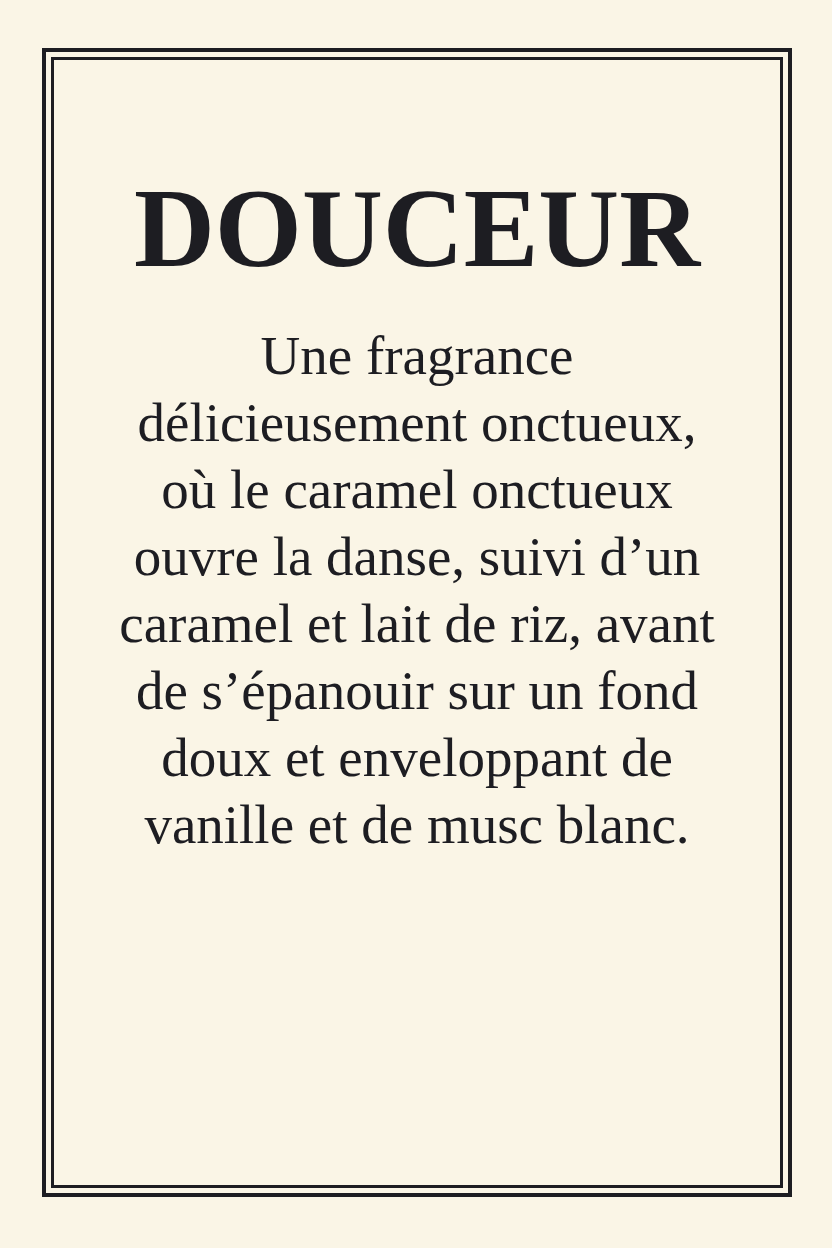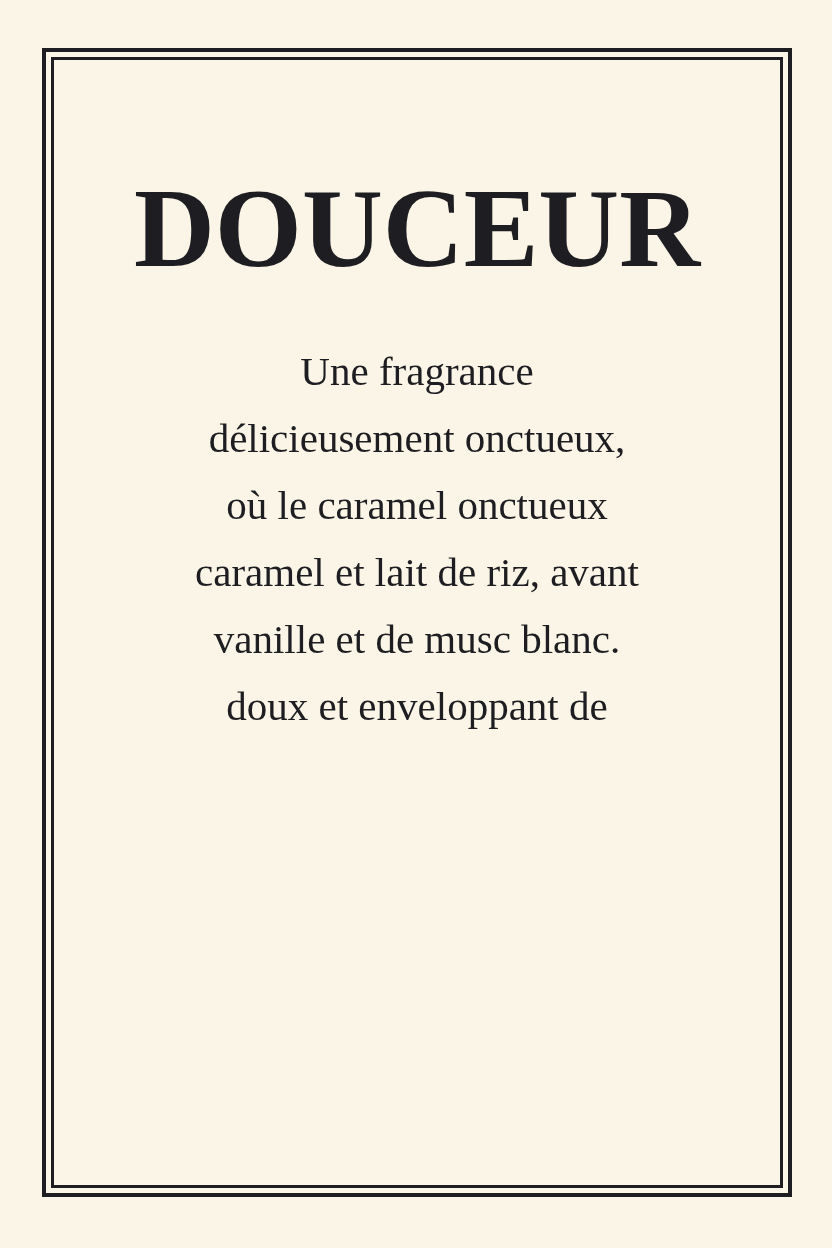--- a/index.html
+++ b/index.html
@@ -54,22 +54,22 @@
     font-size: 112px;
     line-height: 1.0;
     font-weight: 700;
     letter-spacing: 0;
     color: #1D1D22;
   }
   .title .title-line {
     display: block;
   }
   .description {
-    margin: 54px 0 0 0;
-    font-size: 41px;
+    margin: 38px 0 0 0;
+    font-size: 55px;
     line-height: 67px;
     font-weight: 400;
     color: #1D1D22;
     white-space: nowrap;
   }
   .description .desc-line {
     display: block;
   }
 </style>
 </head>
@@ -84,19 +84,21 @@
   <div class="content">
 
     <h1 class="title">
       <span class="title-line">DOUCEUR</span>
     </h1>
 
     <p class="description">
       <span class="desc-line">Une fragrance</span>
       <span class="desc-line">délicieusement onctueux,</span>
       <span class="desc-line">où le caramel onctueux</span>
+      <span class="desc-line">ouvre la danse, suivi d’un</span>
       <span class="desc-line">caramel et lait de riz, avant</span>
+      <span class="desc-line">de s’épanouir sur un fond</span>
+      <span class="desc-line">doux et enveloppant de</span>
       <span class="desc-line">vanille et de musc blanc.</span>
-      <span class="desc-line">doux et enveloppant de</span>
     </p>
 
   </div>
 </div>
 
 </body></html>

